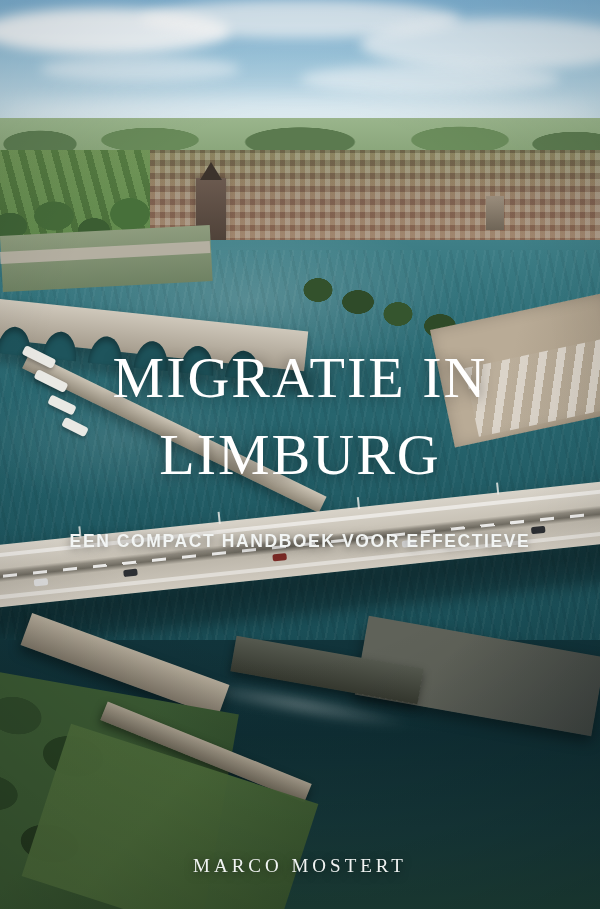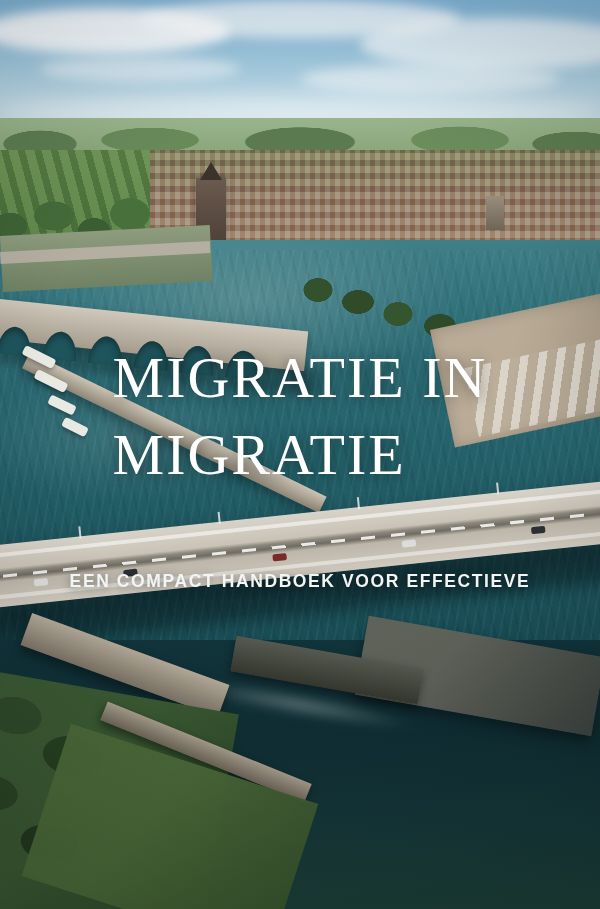--- a/index.html
+++ b/index.html
@@ -313,28 +313,28 @@
     flex-direction: column;
     align-items: center;
   }
   .title {
     margin-top: 348px;
     color: #ffffff;
     font-family: "Liberation Serif", serif;
     font-size: 58px;
     line-height: 1.02;
     letter-spacing: 2px;
-    text-align: left;
+    text-align: center;
     text-shadow: 0 2px 14px rgba(0,0,0,.45);
     font-weight: normal;
   }
   .title .line2 { display: block; margin-top: 18px; }
 
   .subtitle {
-    margin-top: 84px;
+    margin-top: 44px;
     width: 500px;
     text-align: center;
     color: #f2f5f4;
     font-family: "Liberation Sans", sans-serif;
     font-size: 17.5px;
     letter-spacing: 1.6px;
     line-height: 1.55;
     font-weight: bold;
     text-shadow: 0 2px 10px rgba(0,0,0,.5);
   }
@@ -424,20 +424,21 @@
     <div class="bank-lower"></div>
     <div class="wall-lower"></div>
     <div class="grass-strip"></div>
 
     <div class="grade"></div>
   </div>
 
   <div class="text-layer">
     <div class="title">
       <span>MIGRATIE IN</span>
-      <span class="line2">MIGRATIE</span>
+      <span class="line2">LIMBURG</span>
     </div>
     <div class="subtitle">
       <div>EEN COMPACT HANDBOEK VOOR EFFECTIEVE</div>
     </div>
+    <div class="author">MARCO MOSTERT</div>
   </div>
 
 </div>
 
 </body></html>

